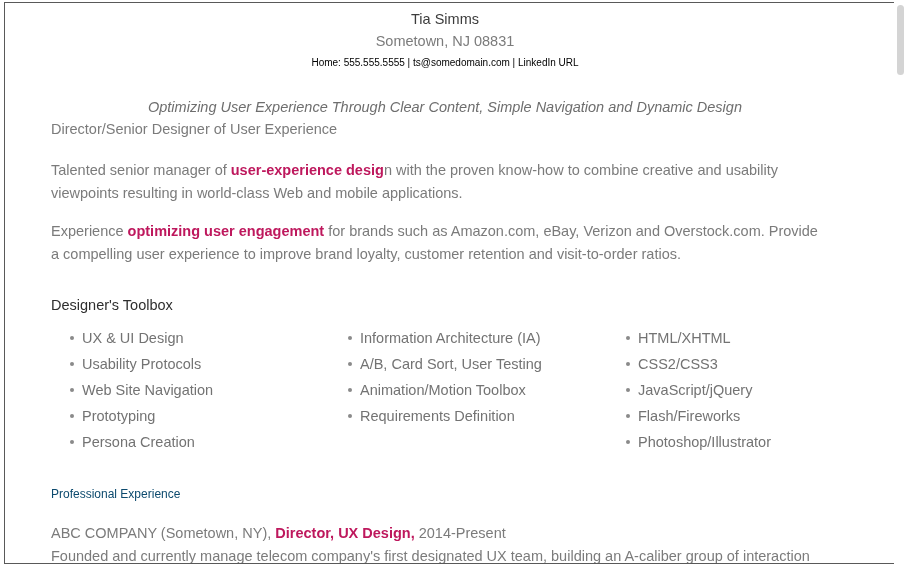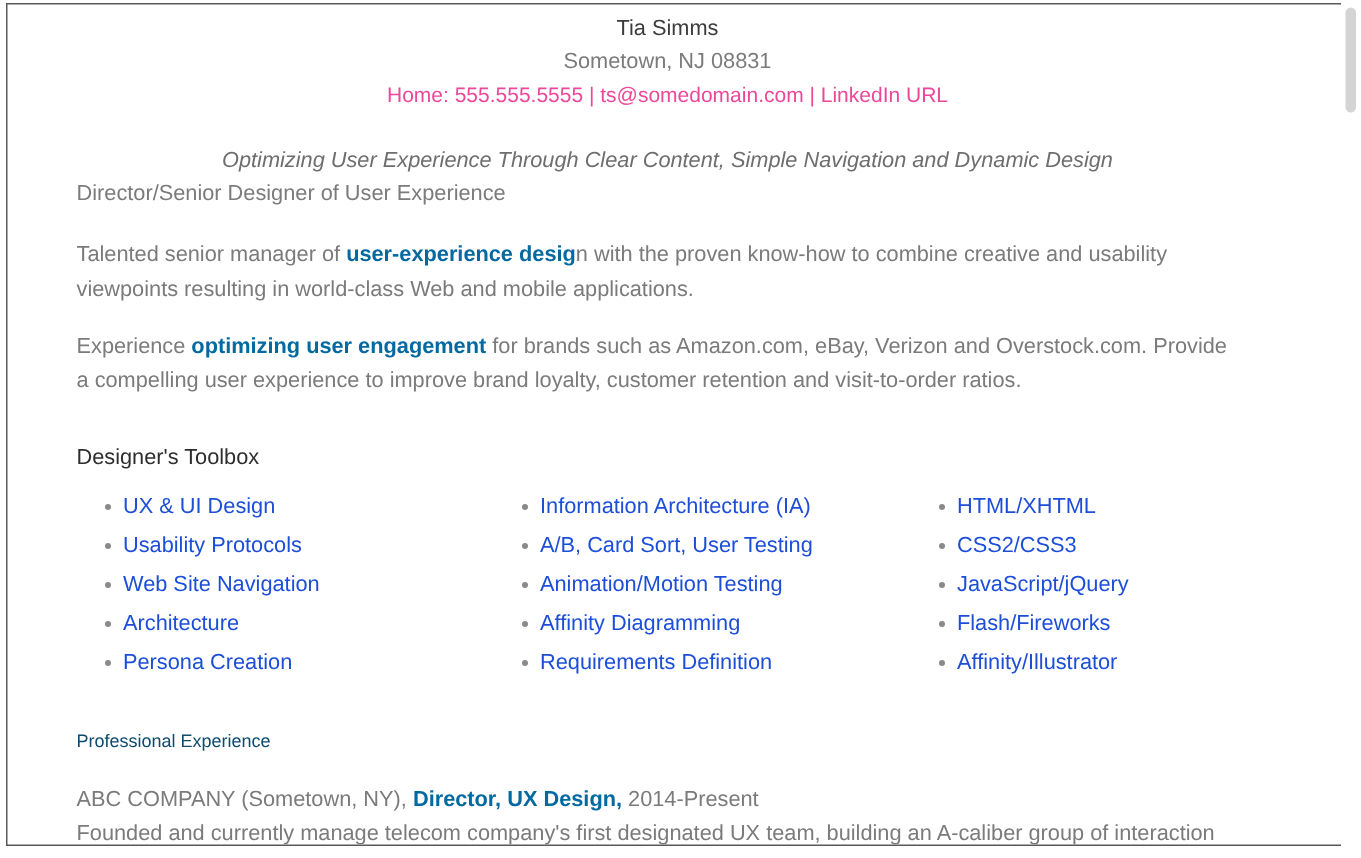--- a/index.html
+++ b/index.html
@@ -43,22 +43,22 @@
     font-size: 14.5px;
     line-height: 22px;
     margin-top: 5px;
   }
   .doc-address {
     color: #7b7b7b;
     font-size: 14.5px;
     line-height: 22px;
   }
   .doc-contact {
-    color: #ec4899;
-    font-size: 14px;
+    color: #000000;
+    font-size: 10px;
     line-height: 22px;
   }
   .doc-tagline {
     color: #6e6e6e;
     font-size: 14.5px;
     font-style: italic;
     line-height: 22px;
     margin-top: 22px;
   }
 
@@ -75,21 +75,21 @@
     font-size: 14.5px;
     line-height: 22.5px;
     padding-left: 46px;
     padding-right: 58px;
     margin-top: 19px;
   }
   .doc-para.tight { margin-top: 16px; }
 
   .doc-para b,
   .inline-bold {
-    color: #0369a1;
+    color: #be185d;
     font-weight: bold;
   }
 
   .section-heading-dark {
     color: #2e2e2e;
     font-size: 14.5px;
     line-height: 22px;
     padding-left: 46px;
     margin-top: 29px;
   }
@@ -110,21 +110,21 @@
   .toolbox-col { width: 278px; }
   .toolbox-col.col-c { width: 250px; }
 
   .toolbox-col ul {
     list-style: none;
     margin: 0;
     padding: 0;
   }
   .toolbox-col li {
     position: relative;
-    color: #1d4ed8;
+    color: #737373;
     font-size: 14.5px;
     line-height: 26px;
     padding-left: 31px;
   }
   .toolbox-col li::before {
     content: "";
     position: absolute;
     left: 19px;
     top: 11px;
     width: 4px;
@@ -191,40 +191,39 @@
     </div>
 
     <div class="section-heading-dark">Designer's Toolbox</div>
 
     <div class="toolbox-columns">
       <div class="toolbox-col col-a">
         <ul>
           <li>UX &amp; UI Design</li>
           <li>Usability Protocols</li>
           <li>Web Site Navigation</li>
-          <li>Architecture</li>
+          <li>Prototyping</li>
           <li>Persona Creation</li>
         </ul>
       </div>
       <div class="toolbox-col col-b">
         <ul>
           <li>Information Architecture (IA)</li>
           <li>A/B, Card Sort, User Testing</li>
-          <li>Animation/Motion Testing</li>
-          <li>Affinity Diagramming</li>
+          <li>Animation/Motion Toolbox</li>
           <li>Requirements Definition</li>
         </ul>
       </div>
       <div class="toolbox-col col-c">
         <ul>
           <li>HTML/XHTML</li>
           <li>CSS2/CSS3</li>
           <li>JavaScript/jQuery</li>
           <li>Flash/Fireworks</li>
-          <li>Affinity/Illustrator</li>
+          <li>Photoshop/Illustrator</li>
         </ul>
       </div>
     </div>
 
     <div class="section-heading-light">Professional Experience</div>
 
     <div class="exp-entry">
       <span>ABC COMPANY (Sometown, NY), </span><span class="inline-bold">Director, UX Design,</span><span> 2014-Present</span>
     </div>
 

